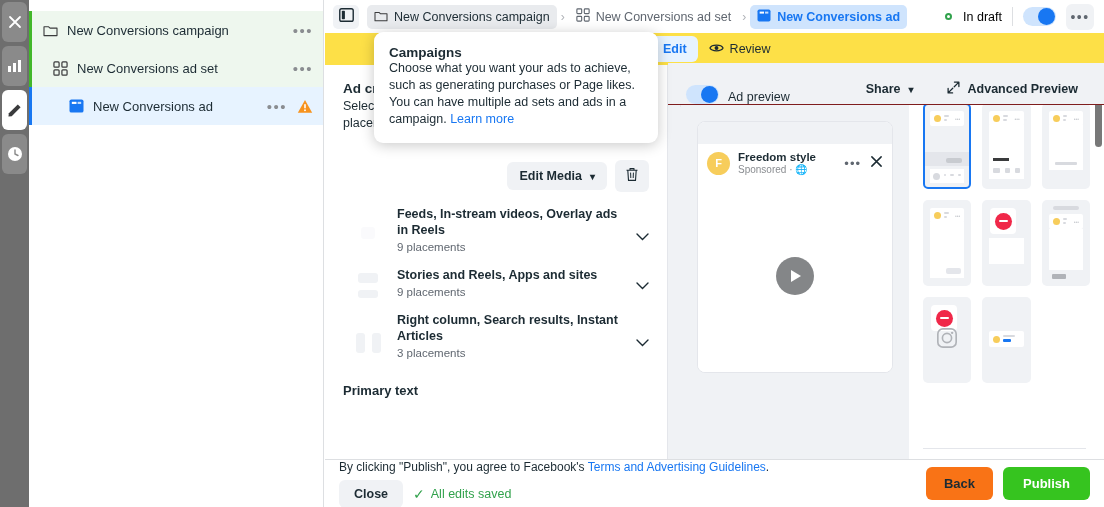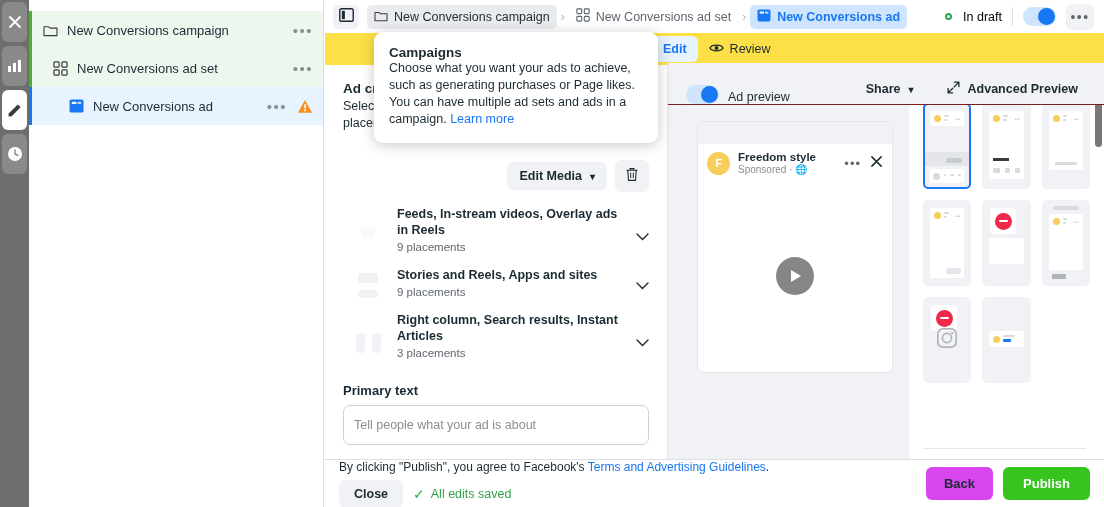--- a/index.html
+++ b/index.html
@@ -200,21 +200,21 @@
     position: absolute; left: 0; bottom: 0; right: 0; height: 48px;
     background: #fff; border-top: 1px solid #dddfe2; padding: 0 14px;
     display: flex; align-items: center;
   }
   .foot-left { display: flex; flex-direction: column; gap: 6px; }
   .foot-legal { font-size: 12px; color: #1c2b33; }
   .foot-row2 { display: flex; align-items: center; gap: 10px; }
   .btn-close { background: #f0f2f5; border-radius: 6px; padding: 7px 15px; font-size: 12.5px; font-weight: bold; color: #1c2b33; cursor: pointer; }
   .saved { display: flex; align-items: center; gap: 6px; font-size: 12.5px; color: #31a24c; }
   .foot-right { margin-left: auto; display: flex; align-items: center; gap: 10px; }
-  .btn-back { background: #d946ef; border-radius: 6px; padding: 9px 18px; font-size: 13px; font-weight: bold; color: #1c2b33; cursor: pointer; }
+  .btn-back { background: #f97316; border-radius: 6px; padding: 9px 18px; font-size: 13px; font-weight: bold; color: #1c2b33; cursor: pointer; }
   .btn-publish { background: #36c41f; border-radius: 6px; padding: 9px 20px; font-size: 13px; font-weight: bold; color: #fff; cursor: pointer; }
 
   
   .tooltip {
     position: absolute; left: 374px; top: 32px; width: 284px;
     background: #fff; border-radius: 9px; padding: 13px 15px 15px 15px;
     box-shadow: 0 2px 14px rgba(0,0,0,0.22); z-index: 50;
   }
   .tt-title { font-size: 13.5px; font-weight: bold; color: #1c2b33; }
   .tt-body { font-size: 12.5px; color: #1c2b33; line-height: 17px; margin-top: 0; }
@@ -449,23 +449,20 @@
             <div class="plc-sub">3 placements</div>
           </div>
           <div class="chev">
             <svg width="13" height="8" viewBox="0 0 13 8">
                 <path d="M1 1 L6.5 6.5 L12 1" fill="none" stroke="#1c2b33" stroke-width="1.4" stroke-linecap="round"></path>
               </svg>
           </div>
         </div>
 
         <div class="ptext-lbl">Primary text</div>
-        <div class="ptext-box">
-          <span>Tell people what your ad is about</span>
-        </div>
       </div>
 
       <div class="vscroll-track"></div>
 
       <div class="prev-pane">
 
         <div class="fb-col">
           <div class="fb-brand">
             <span>
               <svg width="23" height="23" viewBox="0 0 24 24">

